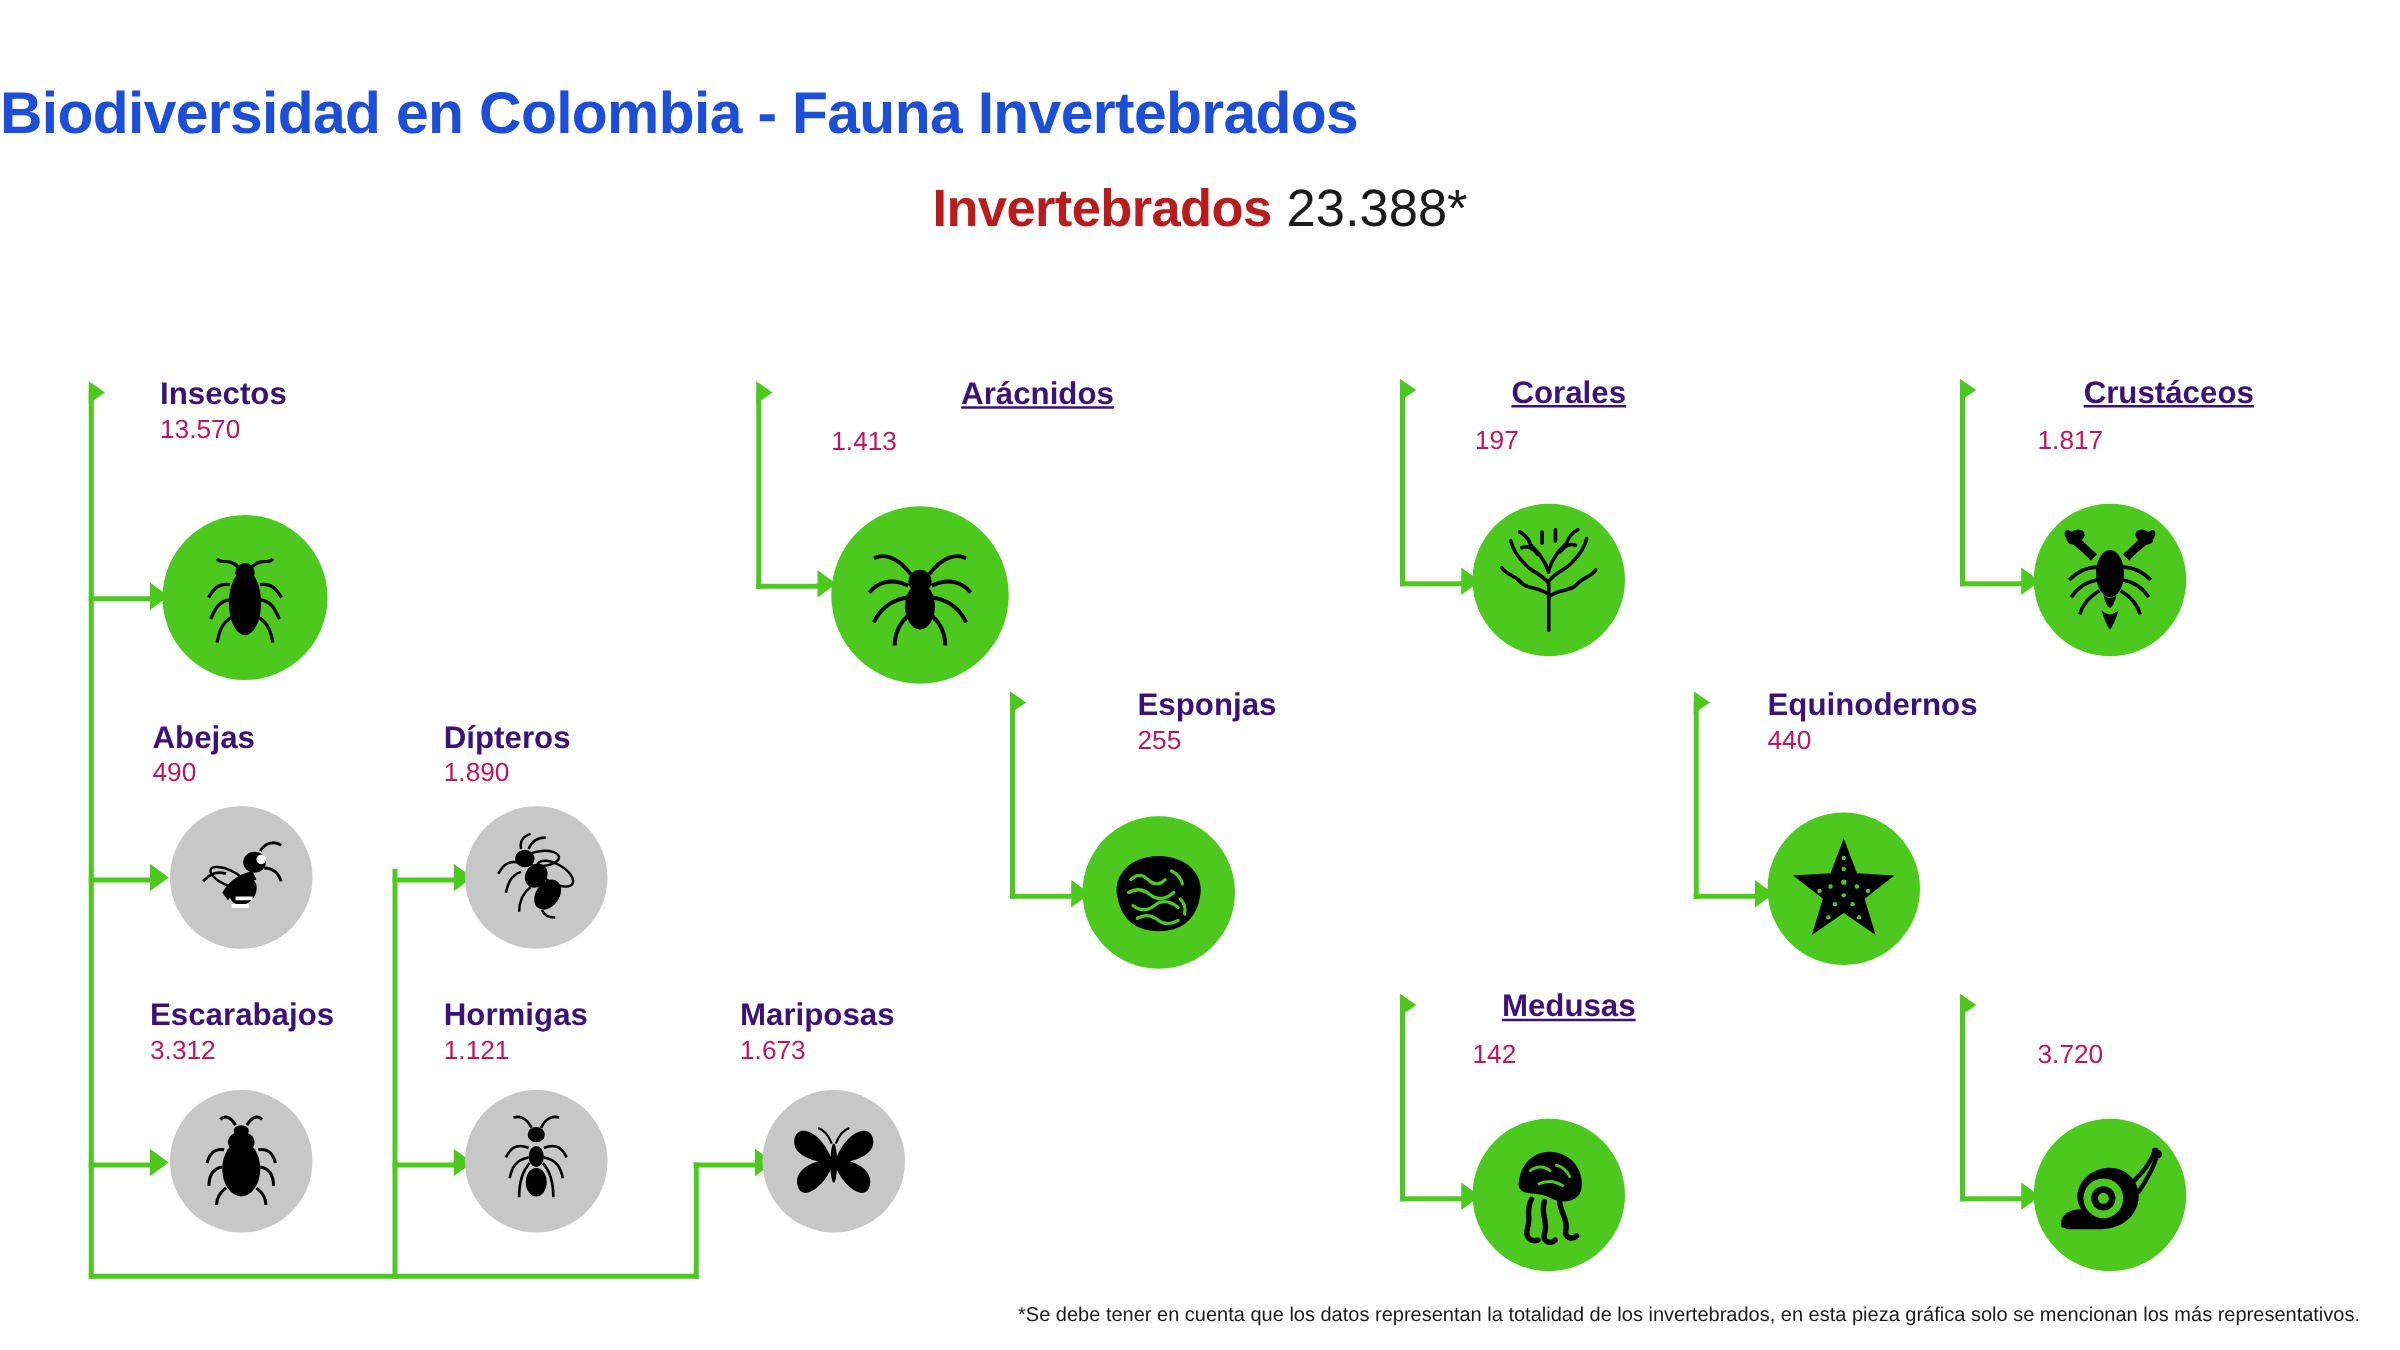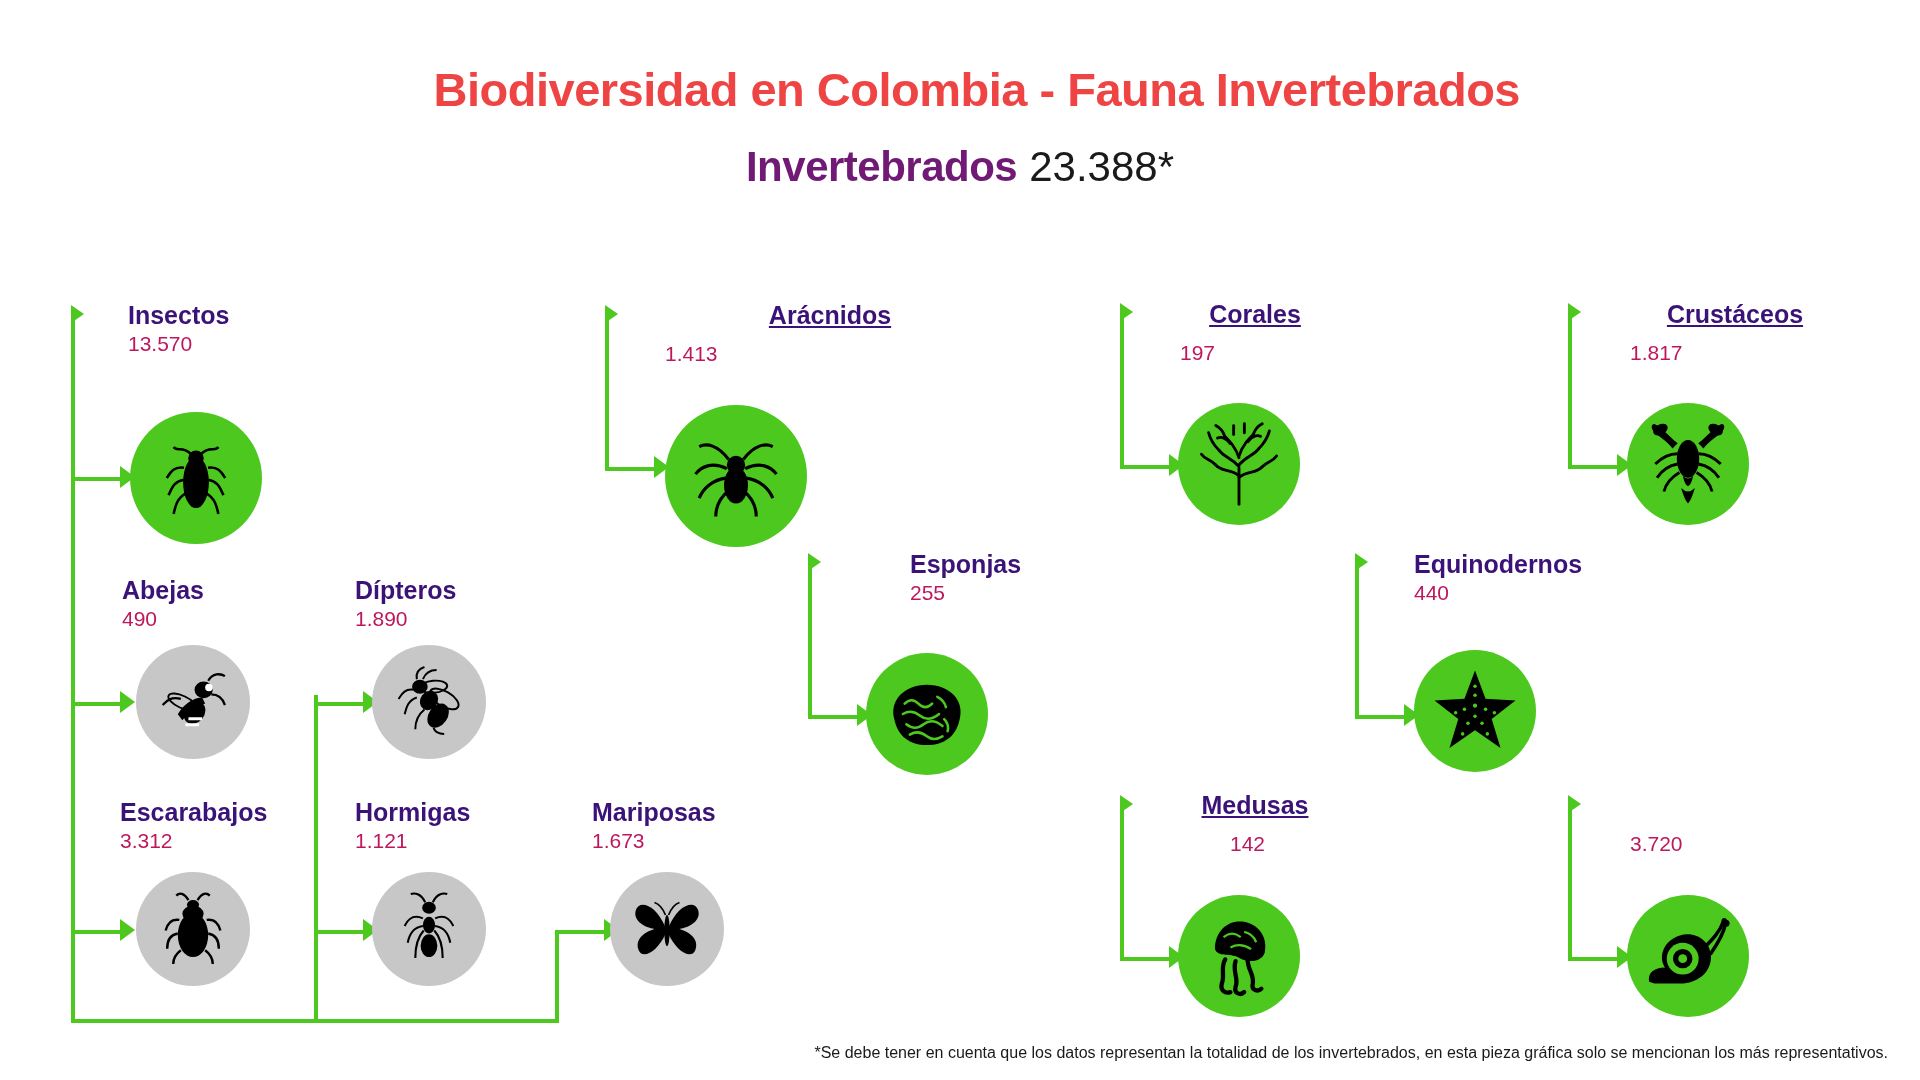--- a/index.html
+++ b/index.html
@@ -7,30 +7,30 @@
     width:1920px;height:1080px;
     background:#ffffff;
     font-family:"Liberation Sans", sans-serif;
     overflow:hidden;
     position:relative;
   }
   .stage{position:absolute;left:0;top:0;width:1920px;height:1080px;}
 
   
   .title{
-    position:absolute;left:0;top:62px;width:1520px;text-align:right;
+    position:absolute;left:0;top:62px;width:1520px;text-align:left;
     font-size:47px;font-weight:bold;letter-spacing:-0.5px;
-    color:#ef4444;
+    color:#1d4ed8;
     white-space:nowrap;
   }
   .subtitle{
     position:absolute;left:0;top:143px;width:1920px;text-align:center;
     font-size:42px;white-space:nowrap;
   }
-  .subtitle .sub-word{font-weight:bold;color:#701a75;letter-spacing:-0.5px;}
+  .subtitle .sub-word{font-weight:bold;color:#b91c1c;letter-spacing:-0.5px;}
   .subtitle .sub-num{font-weight:normal;color:#1a1a1a;margin-left:12px;}
 
   
   .node{position:absolute;}
   .node .lbl{
     font-size:25px;font-weight:bold;color:#3b1277;
     white-space:nowrap;line-height:1.0;
   }
   .node .num{
     font-size:21px;font-weight:normal;color:#be185d;
@@ -377,21 +377,21 @@
               <circle cx="64" cy="76" r="2"></circle>
         </g>
       </g>
         </svg>
     </span>
   </div>
 
   <div class="node center" style="left:1110px;top:793px;width:290px;">
     <div class="lbl">Medusas</div>
   </div>
-  <div class="node" style="left:1230px;top:828px;">
+  <div class="node" style="left:1178px;top:828px;">
     <div class="num">142</div>
   </div>
   <div class="circ green" style="left:1178px;top:895px;width:122px;height:122px;">
     <span>
       <svg width="86" height="86" viewBox="0 0 100 100">
           <g fill="#000">
         <path d="M22 42 C22 20 38 8 54 10 C72 12 84 28 80 46 C76 58 60 58 50 52 C38 46 26 52 22 42 Z"></path>
         <path d="M34 54 C28 64 34 72 30 82 C28 90 34 94 40 92" stroke="#000" stroke-width="5" fill="none" stroke-linecap="round"></path>
         <path d="M46 56 C42 68 50 76 46 86 C44 94 52 96 56 92" stroke="#000" stroke-width="5" fill="none" stroke-linecap="round"></path>
         <path d="M60 54 C60 66 68 72 66 82 C64 90 72 92 76 88" stroke="#000" stroke-width="5" fill="none" stroke-linecap="round"></path>

